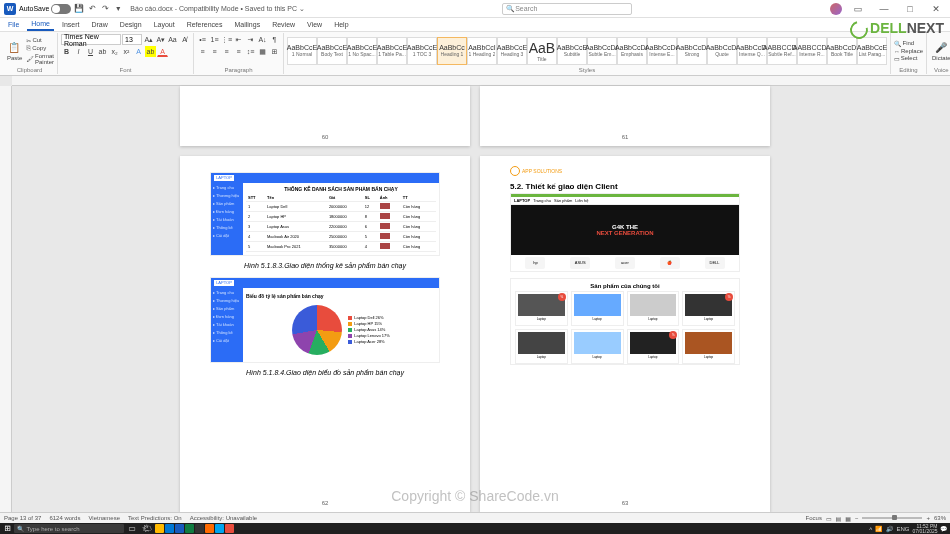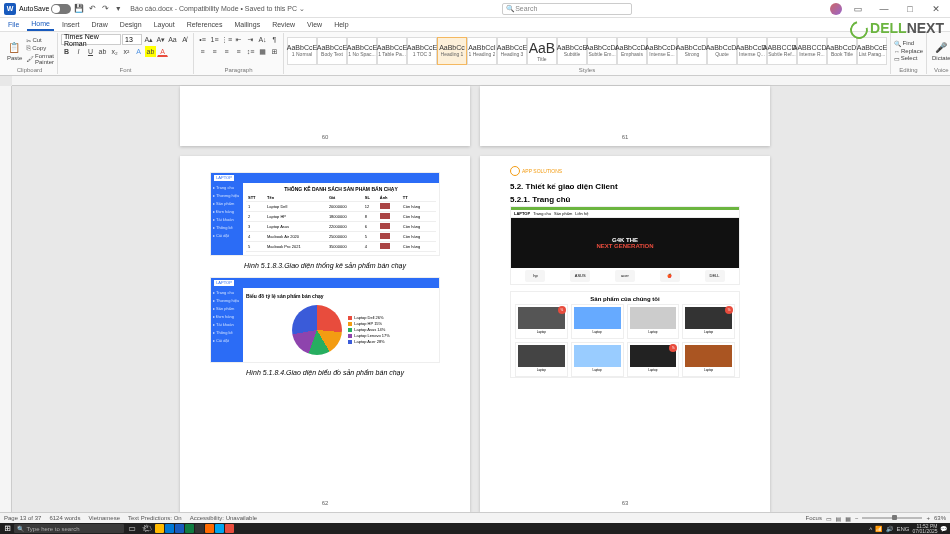--- a/index.html
+++ b/index.html
@@ -447,21 +447,20 @@
     <div class="col">
       <div class="page short">
         <div class="pgnum">61</div>
       </div>
       <div class="page tall">
         <div class="logo-header">
             <div class="ic"></div>
             <div class="tx">APP SOLUTIONS</div>
           </div>
         <div class="heading">5.2. Thiết kế giao diện Client</div>
-        <div class="heading">5.2.1. Trang chủ</div>
         <div class="client-shot">
           <div class="client-top"></div>
           <div class="client-nav">
               <span style="font-weight:bold">LAPTOP</span>
               <span>Trang chủ</span>
               <span>Sản phẩm</span>
               <span>Liên hệ</span>
             </div>
           <div class="banner">
             <div><span>G4K THE</span></div>
@@ -512,20 +511,21 @@
               <div class="product">
                 <div class="img" style="background:#a52"></div>
                 <div class="nm">Laptop</div>
               </div>
             </div>
         </div>
         <div class="pgnum">63</div>
       </div>
     </div>
   </div>
+  <div class="wm2">Copyright © ShareCode.vn</div>
 </div>
 
 <div class="statusbar">
   <span>Page 13 of 37</span>
   <span>6124 words</span>
   <span>Vietnamese</span>
   <span>Text Predictions: On</span>
   <span>Accessibility: Unavailable</span>
   <div class="right">
     <span>Focus</span>

